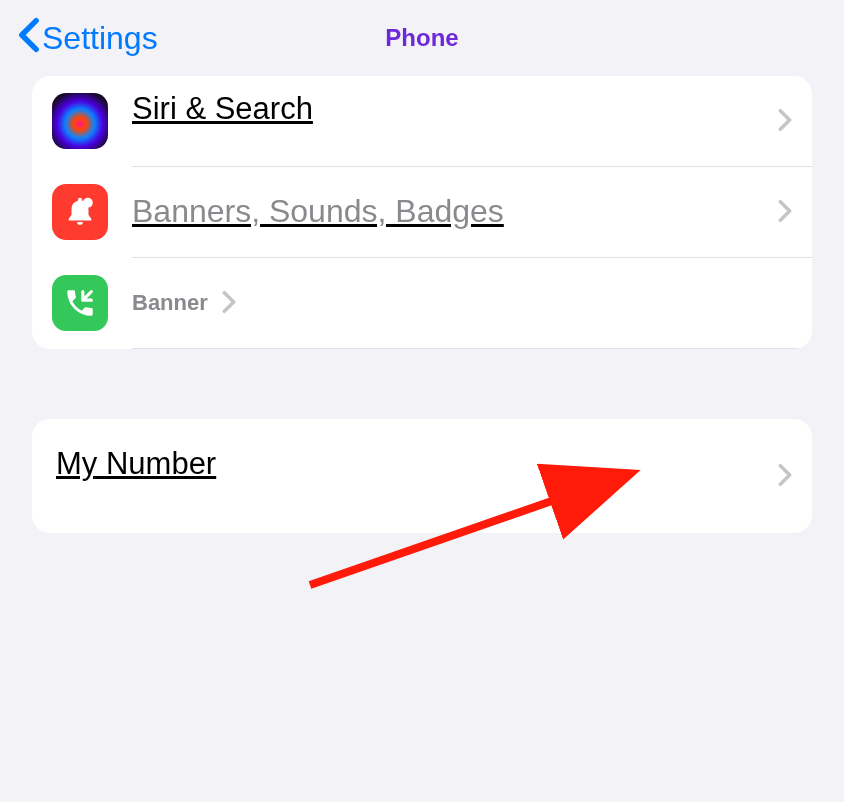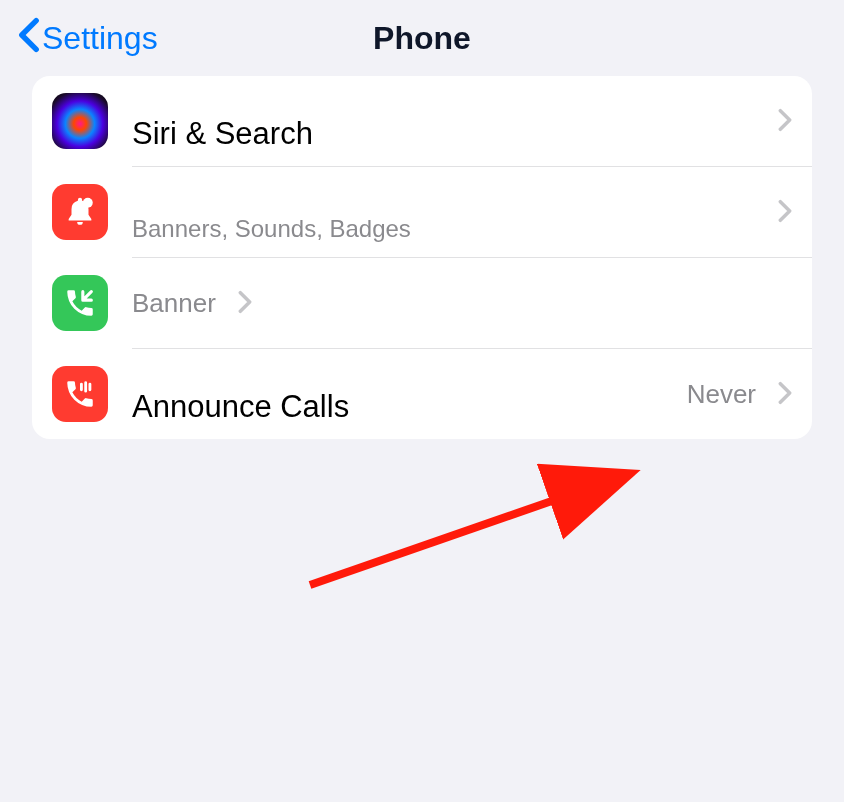--- a/index.html
+++ b/index.html
@@ -33,23 +33,23 @@
       font-size: 32px;
       cursor: pointer;
     }
     .back-chevron {
       font-size: 36px;
       font-weight: 600;
       margin-right: 2px;
       line-height: 1;
     }
     .page-title {
-      font-size: 32px;
+      font-size: 24px;
       font-weight: 700;
-      color: #0f172a;
+      color: #6d28d9;
     }
     .section {
       padding: 0 32px;
     }
     .section-header {
       text-transform: uppercase;
       color: #8a8a8e;
       font-size: 24px;
       letter-spacing: 0.5px;
       padding: 0 16px 12px;
@@ -80,37 +80,39 @@
     }
     .siri-icon-bg {
       background: radial-gradient(circle at 50% 55%, #ff1a8c 0%, #ff4500 15%, #0a84ff 35%, #4a00e0 55%, #1a0a2a 80%, #000 100%);
     }
     .red-bg { background: #ff3b30; }
     .green-bg { background: #34c759; }
     .row-main {
       flex: 1 1 auto;
       display: flex;
       flex-direction: column;
-      justify-content: flex-end;
+      justify-content: flex-start;
       min-height: 62px;
+      text-decoration: underline;
     }
     .row-label {
       font-size: 31px;
       color: #000;
       line-height: 1.2;
     }
     .row-sub {
-      font-size: 24px;
+      font-size: 32px;
       color: #8a8a8e;
-      margin-top: 0;
+      margin-top: 12px;
     }
     .row-value {
-      font-size: 26px;
+      font-size: 22px;
       color: #8a8a8e;
-      margin-right: 18px;
+      margin-right: 10px;
+      font-weight: bold;
     }
     .chevron-right {
       color: #c5c5c8;
       font-size: 32px;
       font-weight: 600;
       margin-left: 4px;
     }
     .divider {
       height: 1px;
       background: #e1e1e3;
@@ -189,40 +191,35 @@
       </div>
       <div class="row-value">Banner</div>
       <span class="chevron-right">
         <svg width="14" height="24" viewBox="0 0 12 20" fill="none">
           <path d="M2 2 L10 10 L2 18" stroke="#c5c5c8" stroke-width="3" stroke-linecap="round" stroke-linejoin="round"></path>
         </svg>
       </span>
     </div>
     <div class="divider"></div>
 
-    <div class="row">
-      <div class="row-icon red-bg">
-        <svg width="34" height="34" viewBox="0 0 24 24" fill="#fff">
-          <path d="M6.6 10.8a15.1 15.1 0 0 0 6.6 6.6l2.2-2.2a1 1 0 0 1 1-.25 11.5 11.5 0 0 0 3.6.58 1 1 0 0 1 1 1V20a1 1 0 0 1-1 1A17 17 0 0 1 3 4a1 1 0 0 1 1-1h3.47a1 1 0 0 1 1 1 11.5 11.5 0 0 0 .58 3.6 1 1 0 0 1-.25 1z"></path>
-          <path d="M13 5 v4 M16 4 v6 M19 5 v4" stroke="#fff" stroke-width="2" stroke-linecap="round"></path>
-        </svg>
-      </div>
+
+  </div>
+
+  <div class="group group2">
+    <div class="row row-no-icon">
       <div class="row-main">
-        <div class="row-label">Announce Calls</div>
-      </div>
-      <div class="row-value">Never</div>
-      <span class="chevron-right">
-        <svg width="14" height="24" viewBox="0 0 12 20" fill="none">
-          <path d="M2 2 L10 10 L2 18" stroke="#c5c5c8" stroke-width="3" stroke-linecap="round" stroke-linejoin="round"></path>
-        </svg>
-      </span>
-    </div>
-
+        <div class="row-label">My Number</div>
+      </div>
+      <span class="chevron-right">
+        <svg width="14" height="24" viewBox="0 0 12 20" fill="none">
+          <path d="M2 2 L10 10 L2 18" stroke="#c5c5c8" stroke-width="3" stroke-linecap="round" stroke-linejoin="round"></path>
+        </svg>
+      </span>
+    </div>
   </div>
-
 
 </div>
 
 <svg class="annotation" style="left:300px; top:450px; width:350px; height:150px;" viewBox="0 0 350 150">
   <defs>
     <marker id="ah" markerWidth="12" markerHeight="12" refX="9" refY="5" orient="auto">
       <path d="M0,0 L12,5 L0,10 z" fill="#ff1a0a"></path>
     </marker>
   </defs>
   <line x1="10" y1="135" x2="318" y2="28" stroke="#ff1a0a" stroke-width="8" marker-end="url(#ah)"></line>

